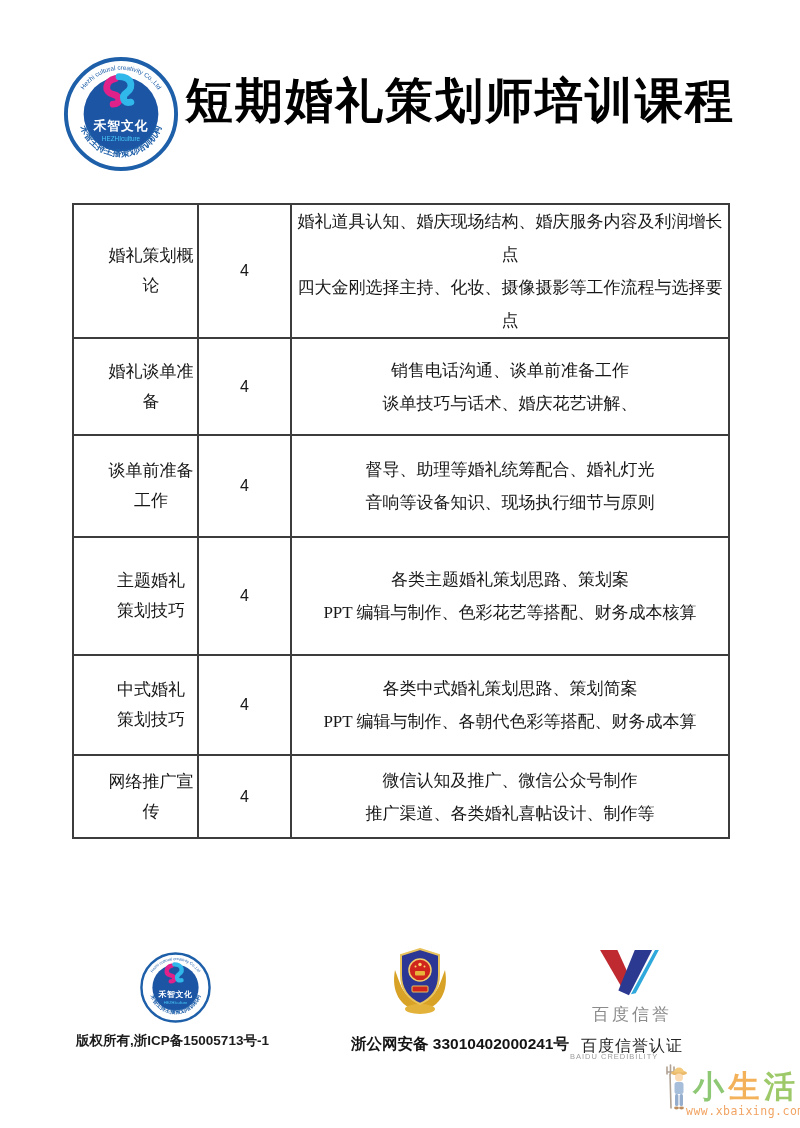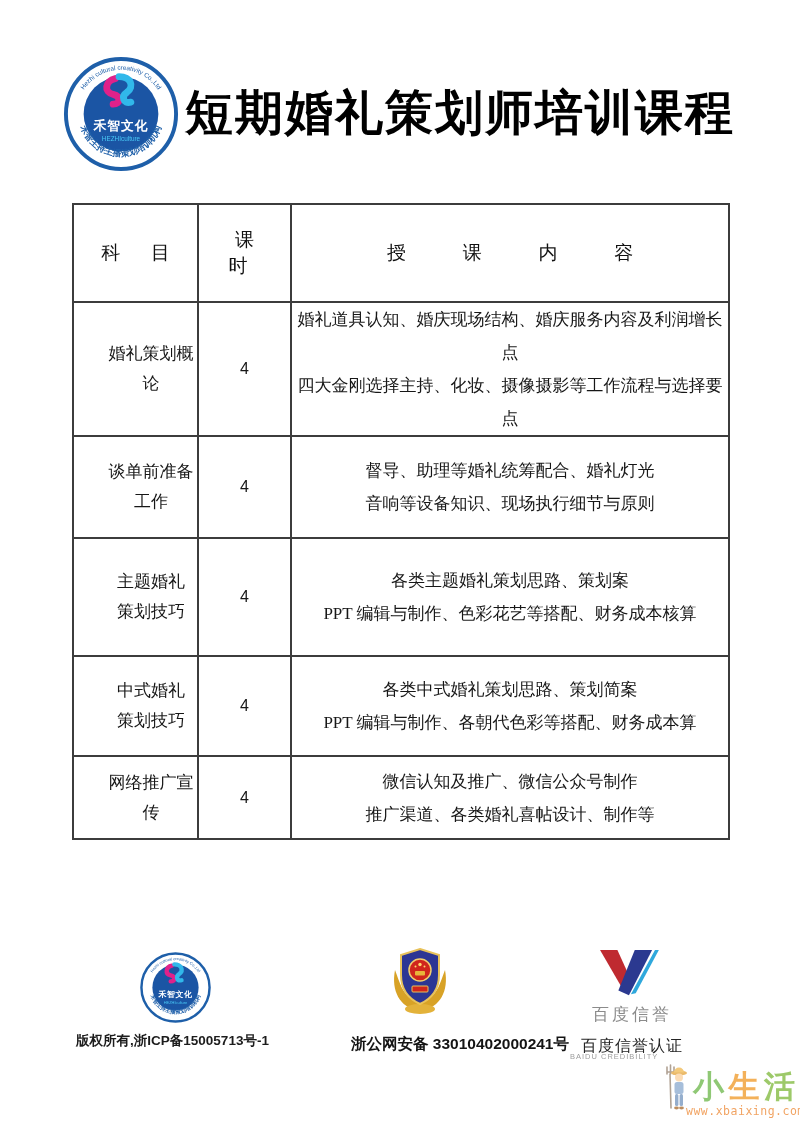--- a/index.html
+++ b/index.html
@@ -1,21 +1,21 @@
 <!DOCTYPE html>
 <html><head>
 <meta charset="utf-8">
 <style>
   html,body{margin:0;padding:0;background:#ffffff;}
   body{width:800px;height:1128px;position:relative;overflow:hidden;
        font-family:"Liberation Serif","DejaVu Serif",serif;color:#1a1a1a;}
 
   
   .logo-top{position:absolute;left:62px;top:55px;width:118px;height:118px;}
-  .page-title{position:absolute;left:130px;top:84px;width:660px;height:58px;
+  .page-title{position:absolute;left:130px;top:72px;width:660px;height:58px;
       margin:0;text-align:center;font-size:48px;line-height:58px;font-weight:900;
       letter-spacing:2px;color:#000;font-family:"Liberation Serif","DejaVu Serif",serif;}
 
   
   .course-table{position:absolute;left:72px;top:203px;width:656px;
       border-collapse:collapse;table-layout:fixed;}
   .course-table td,.course-table th{border:2px solid #3c3c3c;padding:0;vertical-align:middle;}
   .col-subject{width:125px;} .col-hours{width:93px;} .col-content{width:438px;}
   .row-head th{height:96px;font-size:19px;font-weight:500;color:#111;}
   .th-inner{letter-spacing:13px;margin-left:13px;}
@@ -79,38 +79,44 @@
 
 <h1 class="page-title">短期婚礼策划师培训课程</h1>
 
 <table class="course-table">
   <colgroup>
       <col class="col-subject">
       <col class="col-hours">
       <col class="col-content">
     </colgroup>
   <tbody>
-      <tr class="row-head">
-    <th><span class="th-inner">科 目</span></th>
-    <th><span class="th-inner">课 时</span></th>
-    <th><span class="th-wide">授 课 内 容</span></th>
-  </tr>
 
   <tr class="h-r1">
     <td class="subject">
       <span>婚礼策划概论</span>
       <span></span>
     </td>
     <td class="hours">4</td>
     <td class="content">
       <div class="cl">婚礼道具认知、婚庆现场结构、婚庆服务内容及利润增长点</div>
       <div class="cl">四大金刚选择主持、化妆、摄像摄影等工作流程与选择要点</div>
     </td>
   </tr>
 
+  <tr class="h-r2">
+    <td class="subject">
+      <span>婚礼谈单准备</span>
+      <span></span>
+    </td>
+    <td class="hours">4</td>
+    <td class="content">
+      <div class="cl">销售电话沟通、谈单前准备工作</div>
+      <div class="cl">谈单技巧与话术、婚庆花艺讲解、</div>
+    </td>
+  </tr>
 
   <tr class="h-r3">
     <td class="subject">
       <span>谈单前准备工作</span>
       <span></span>
     </td>
     <td class="hours">4</td>
     <td class="content">
       <div class="cl">督导、助理等婚礼统筹配合、婚礼灯光</div>
       <div class="cl">音响等设备知识、现场执行细节与原则</div>

